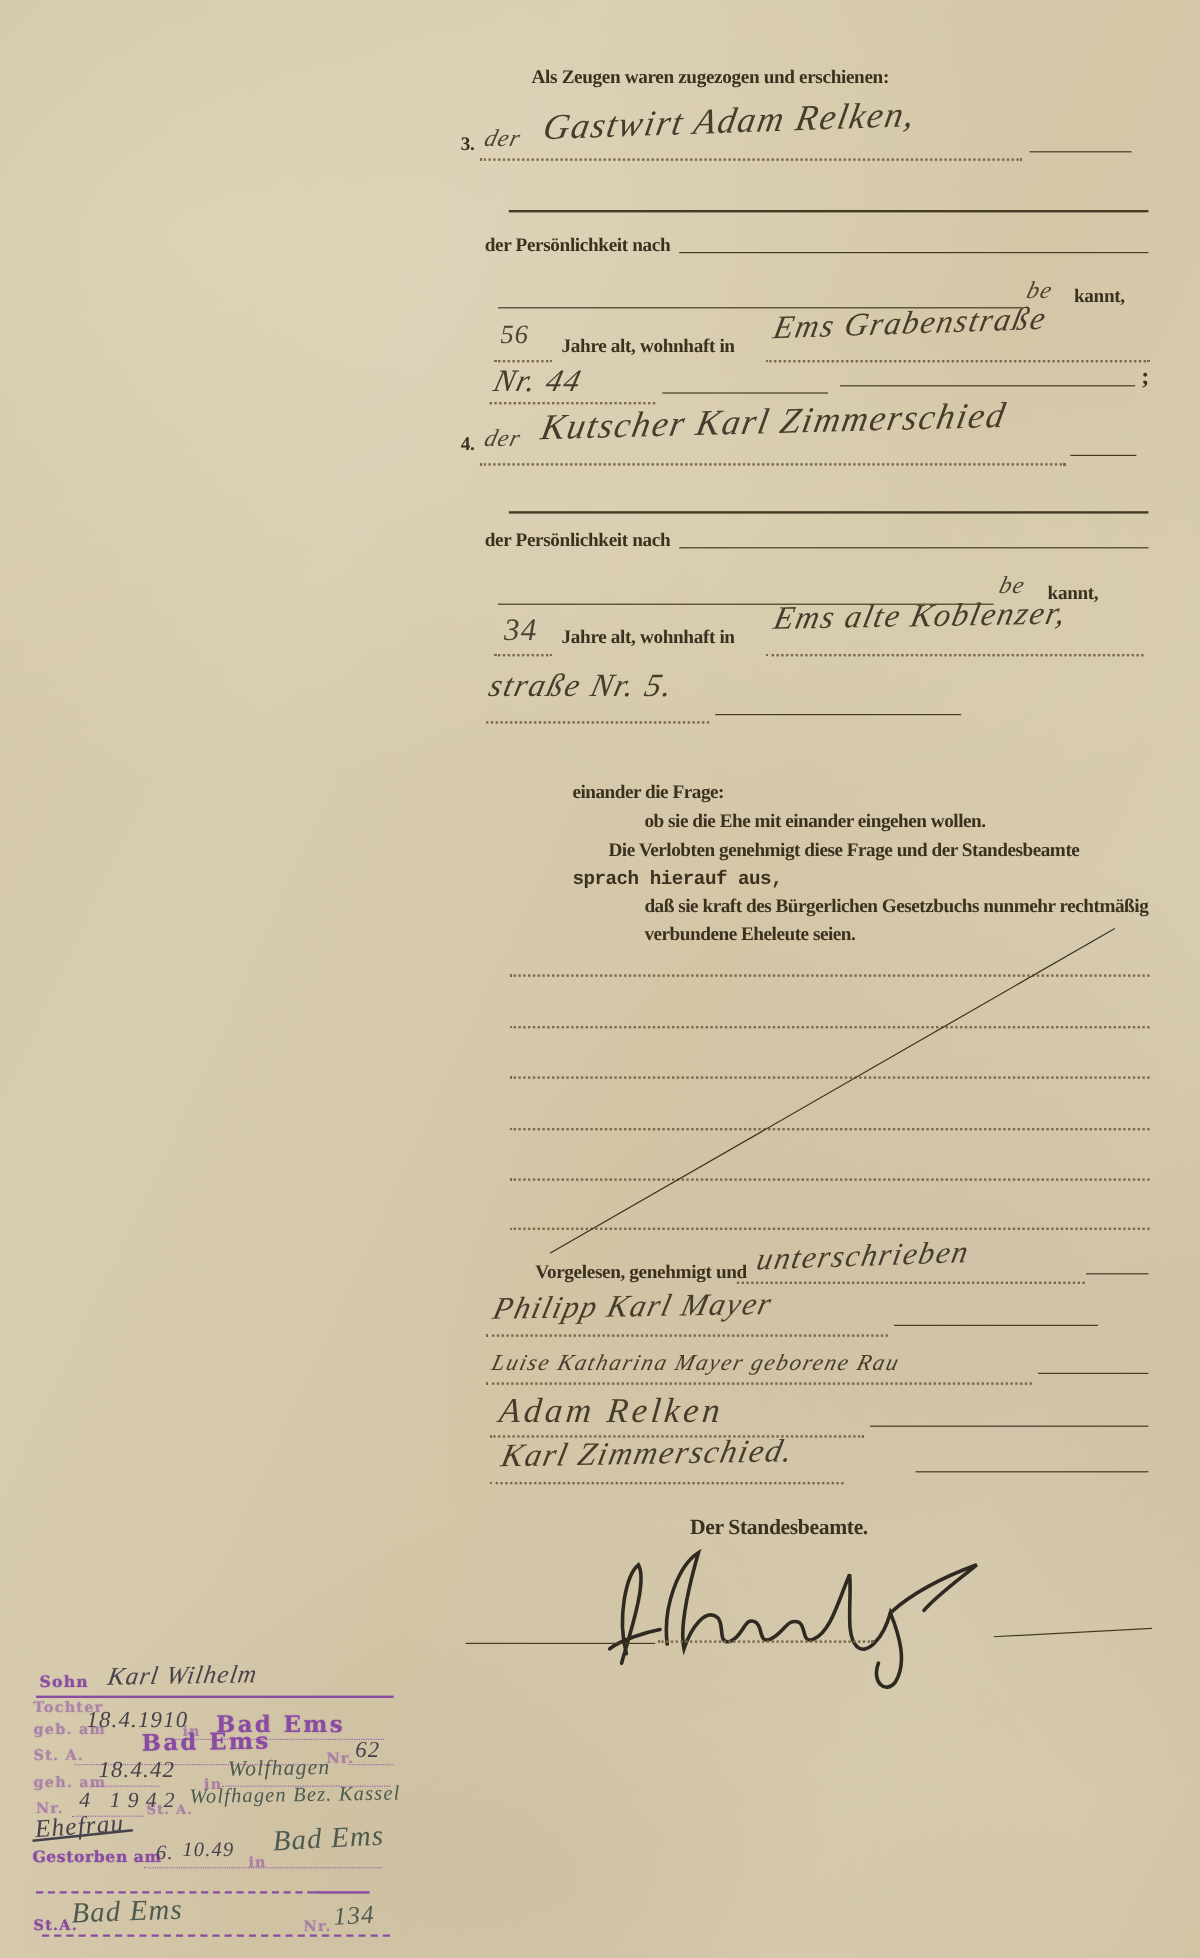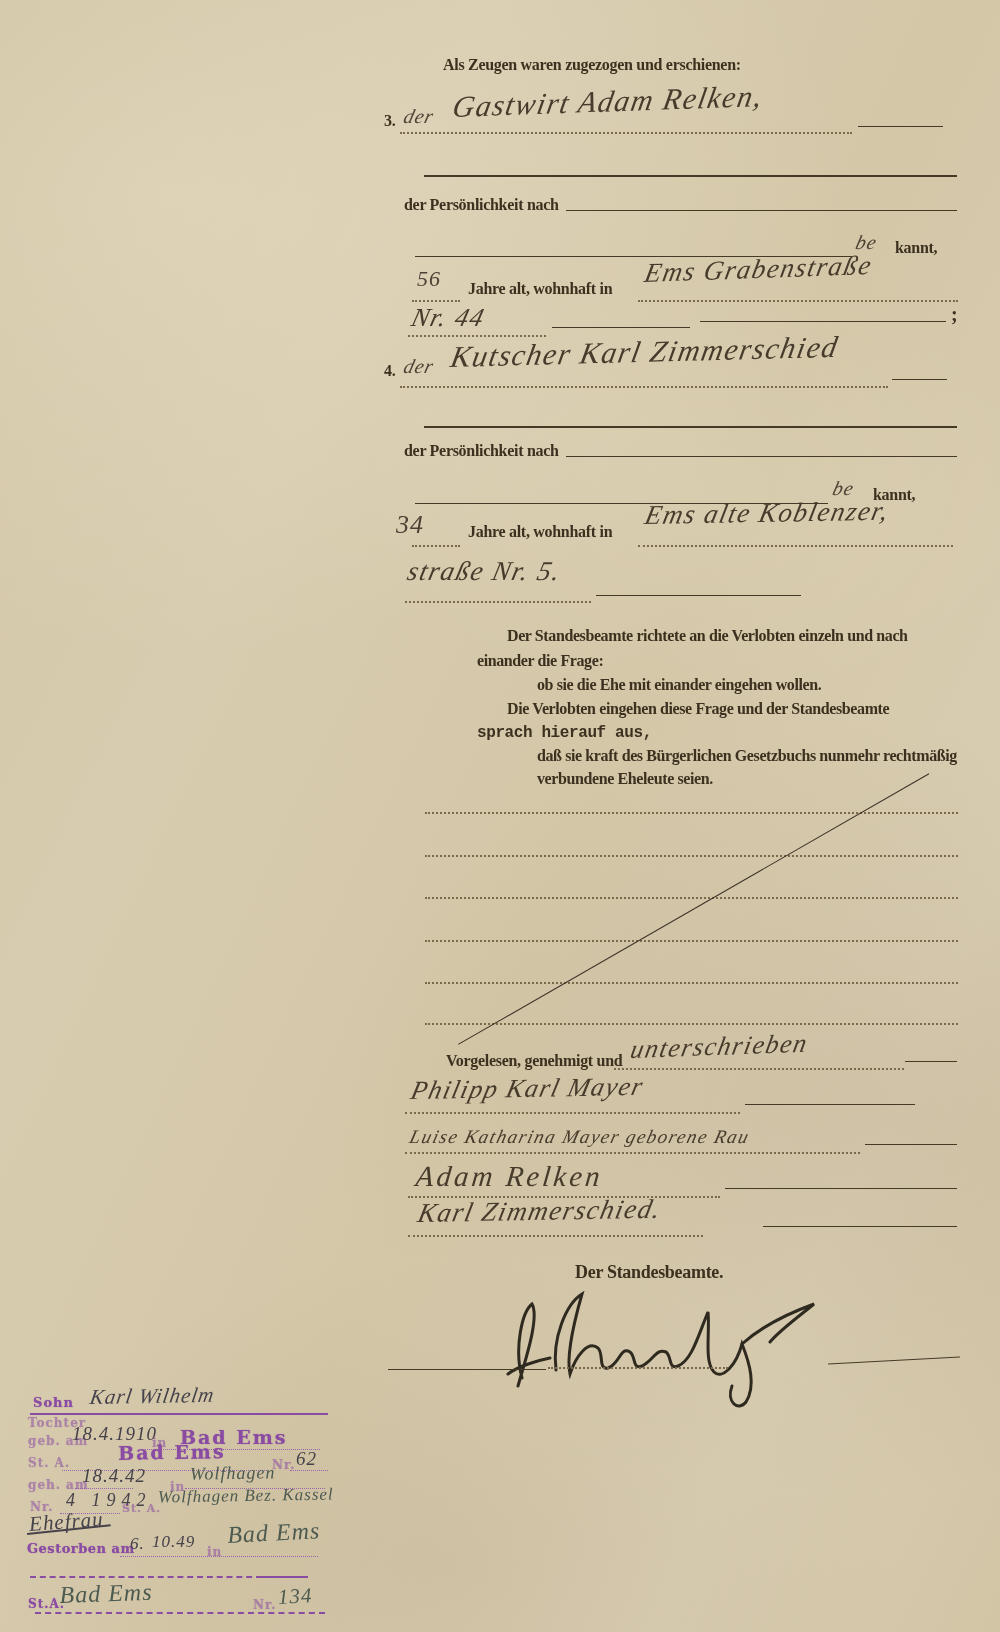--- a/index.html
+++ b/index.html
@@ -72,34 +72,33 @@
   <div class="rs" style="left:892px;top:379px;width:55px;"></div>
 
   <div class="rs" style="left:424px;top:426px;width:533px;border-bottom-width:2.2px;"></div>
 
   <div class="abs pr" style="left:404px;top:442px;font-size:16px;">der Persönlichkeit nach</div>
   <div class="rs" style="left:566px;top:456px;width:391px;"></div>
   <div class="rs" style="left:415px;top:503px;width:413px;"></div>
   <div class="abs hand2" style="left:833px;top:477px;font-size:20px;transform:skewX(-14deg);">be</div>
   <div class="abs pr" style="left:873px;top:486px;font-size:16px;">kannt,</div>
 
-  <div class="abs hand2" style="left:396px;top:510px;font-size:26px;">34</div>
+  <div class="abs hand2" style="left:420px;top:510px;font-size:26px;">34</div>
   <div class="rd" style="left:412px;top:545px;width:48px;"></div>
   <div class="abs pr" style="left:468px;top:523px;font-size:16px;">Jahre alt, wohnhaft in</div>
   <div class="abs hand" style="left:642px;top:500px;font-size:27px;transform:rotate(-1deg) skewX(-13deg);transform-origin:left bottom;">Ems alte Koblenzer,</div>
   <div class="rd" style="left:638px;top:545px;width:315px;"></div>
 
   <div class="abs hand" style="left:408px;top:556px;font-size:27px;transform:skewX(-13deg);">straße Nr. 5.</div>
   <div class="rd" style="left:405px;top:601px;width:186px;"></div>
   <div class="rs" style="left:596px;top:595px;width:205px;"></div>
 
-  <div class="abs pr" style="left:507px;top:627px;font-size:16px;letter-spacing:-0.4px;">Der Standesbeamte richtete an die Verlobten einzeln und nach</div>
   <div class="abs pr" style="left:477px;top:652px;font-size:16px;letter-spacing:-0.4px;">einander die Frage:</div>
   <div class="abs pr" style="left:537px;top:676px;font-size:16px;letter-spacing:-0.4px;">ob sie die Ehe mit einander eingehen wollen.</div>
-  <div class="abs pr" style="left:507px;top:700px;font-size:16px;letter-spacing:-0.4px;">Die Verlobten eingehen diese Frage und der Standesbeamte</div>
+  <div class="abs pr" style="left:507px;top:700px;font-size:16px;letter-spacing:-0.4px;">Die Verlobten genehmigt diese Frage und der Standesbeamte</div>
   <div class="abs pr" style="left:477px;top:724px;font-size:16px;letter-spacing:-0.4px;font-family:Liberation Mono, monospace;">sprach hierauf aus,</div>
   <div class="abs pr" style="left:537px;top:747px;font-size:16px;letter-spacing:-0.4px;">daß sie kraft des Bürgerlichen Gesetzbuchs nunmehr rechtmäßig</div>
   <div class="abs pr" style="left:537px;top:770px;font-size:16px;letter-spacing:-0.4px;">verbundene Eheleute seien.</div>
 
   <div class="rd" style="left:425px;top:812px;width:533px;"></div>
   <div class="rd" style="left:425px;top:855px;width:533px;"></div>
   <div class="rd" style="left:425px;top:897px;width:533px;"></div>
   <div class="rd" style="left:425px;top:940px;width:533px;"></div>
   <div class="rd" style="left:425px;top:982px;width:533px;"></div>
   <div class="rd" style="left:425px;top:1023px;width:533px;"></div>

